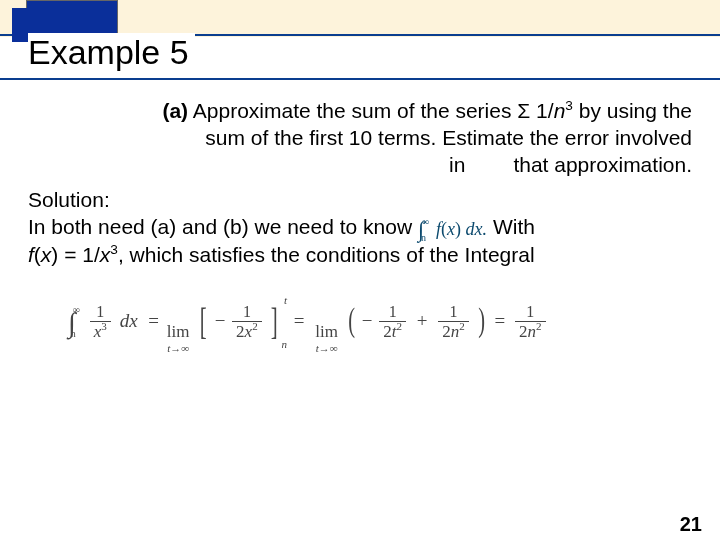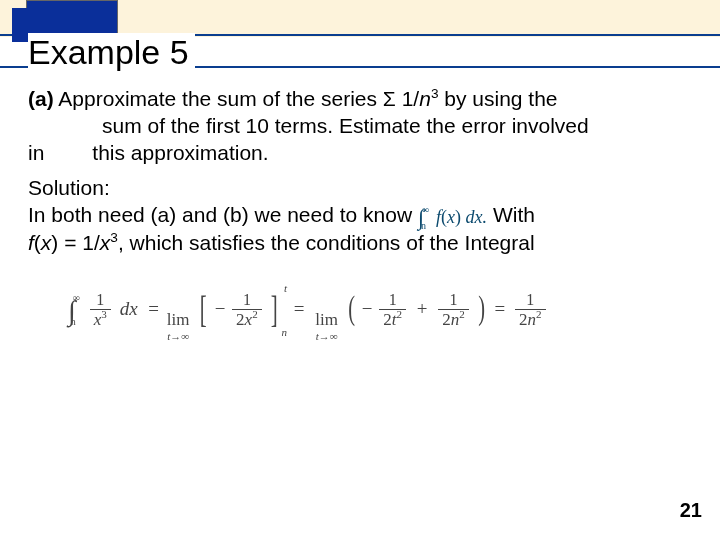--- a/index.html
+++ b/index.html
@@ -8,21 +8,21 @@
     width: 720px;
     height: 540px;
     background: #ffffff;
     font-family: Arial, Helvetica, sans-serif;
     color: #000;
     position: relative;
     overflow: hidden;
   }
   .header {
     position: relative;
-    height: 68px;
+    height: 80px;
     background: #fdf3db;
     margin-bottom: 10px;
   }
   .header-top-rule {
     position: absolute;
     top: 34px;
     left: 0;
     right: 0;
     height: 2px;
     background: #0a3e8f;
@@ -71,20 +71,21 @@
     padding-right: 6px;
     z-index: 3;
   }
   .body {
     padding: 8px 28px 0 28px;
     font-size: 21px;
     line-height: 1.28;
   }
   .part {
     margin-bottom: 8px;
+    text-align: right;
   }
   .part-a .indent {
     padding-left: 74px;
   }
   .part-b .indent {
     padding-left: 56px;
   }
   .bold { font-weight: bold; }
   .italic { font-style: italic; }
   sup { font-size: 0.65em; vertical-align: super; line-height: 0; }
@@ -195,21 +196,21 @@
   .display-eq .paren {
     font-size: 34px;
     vertical-align: middle;
     position: relative;
     top: -3px;
     display:inline-block;
     transform: scaleX(0.6);
   }
   .page-num {
     position: absolute;
-    bottom: 18px;
+    bottom: 4px;
     right: 18px;
     font-size: 20px;
     font-weight: bold;
   }
 </style>
 </head>
 <body>
 
 <div class="header">
   <div class="header-top-rule"></div>
@@ -218,21 +219,21 @@
   <div class="blue-box-front"></div>
   <div class="title-text">Example 5</div>
   <div class="header-bottom-rule"></div>
 </div>
 
 <div class="body">
 
   <div class="part part-a">
     <span class="bold">(a)</span><span> Approximate the sum of the series </span><span>Σ</span><span> 1/</span><span class="italic">n</span><sup>3</sup><span> by using the</span>
     <div class="indent">sum of the first 10 terms. Estimate the error involved</div>
-    <div><span>in</span><span style="display:inline-block; width:48px;"></span><span>this approximation.</span></div>
+    <div><span>in</span><span style="display:inline-block; width:48px;"></span><span>that approximation.</span></div>
   </div>
 
 
   <div class="solution-block">
     <div>Solution:</div>
     <div>
       <span>In both need (a) and (b) we need to know </span><span class="integral-inline"><span class="int-sym">∫</span><span class="lim-sup">∞</span><span class="lim-sub">n</span><span class="italic">f</span><span>(</span><span class="italic">x</span><span>)</span><span class="italic"> dx.</span></span><span> With</span>
     </div>
     <div>
       <span class="italic">f</span><span>(</span><span class="italic">x</span><span>)</span><span> = 1/</span><span class="italic">x</span><sup>3</sup><span>, which satisfies the conditions of the Integral</span>

